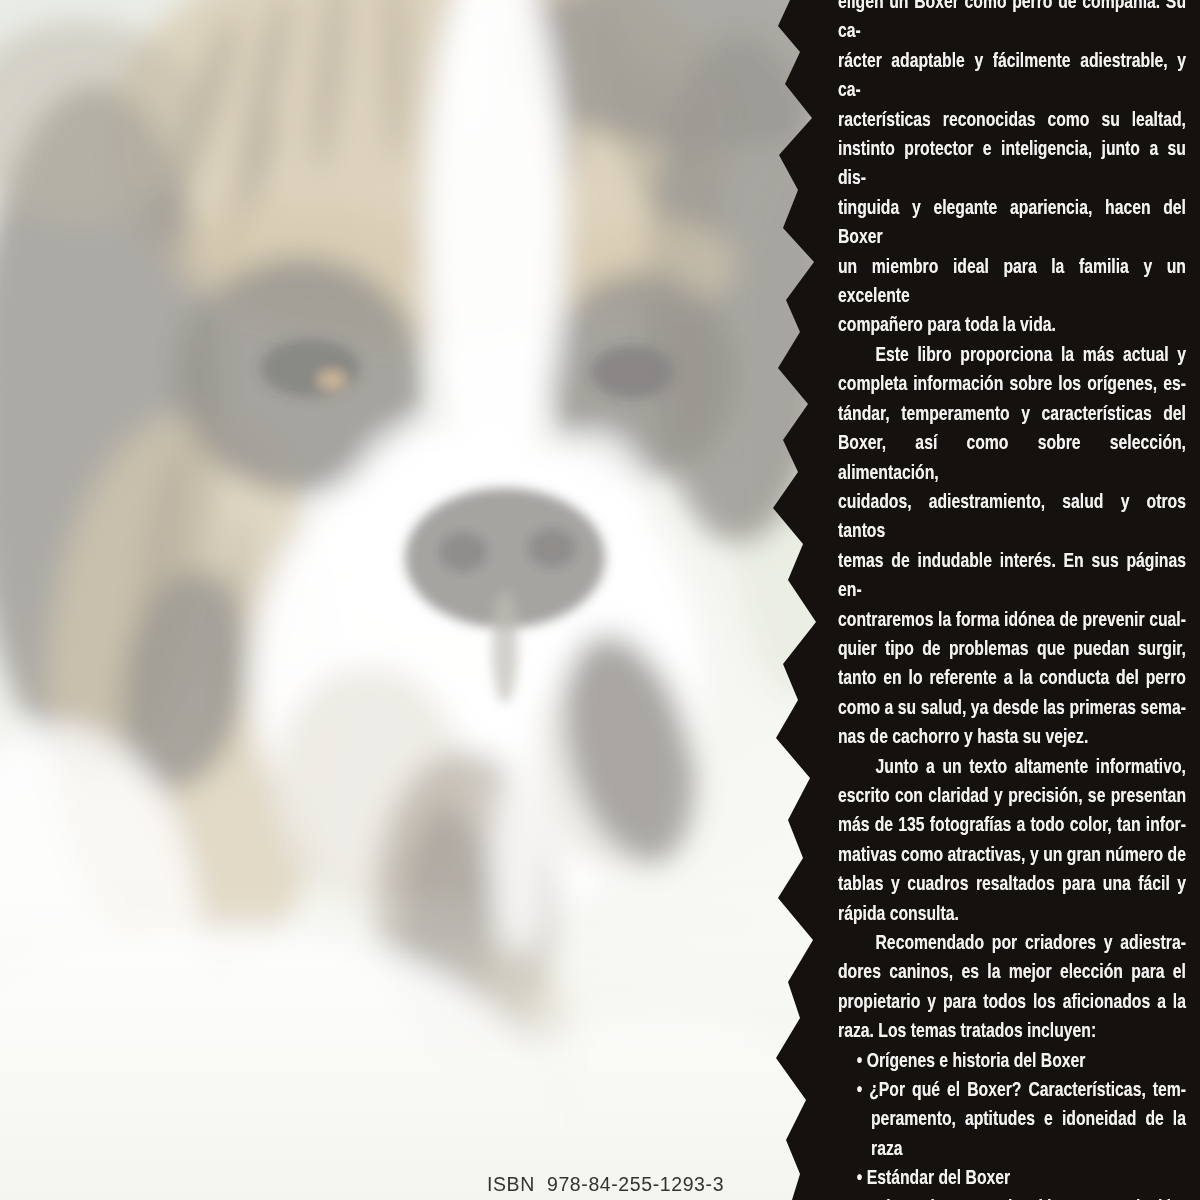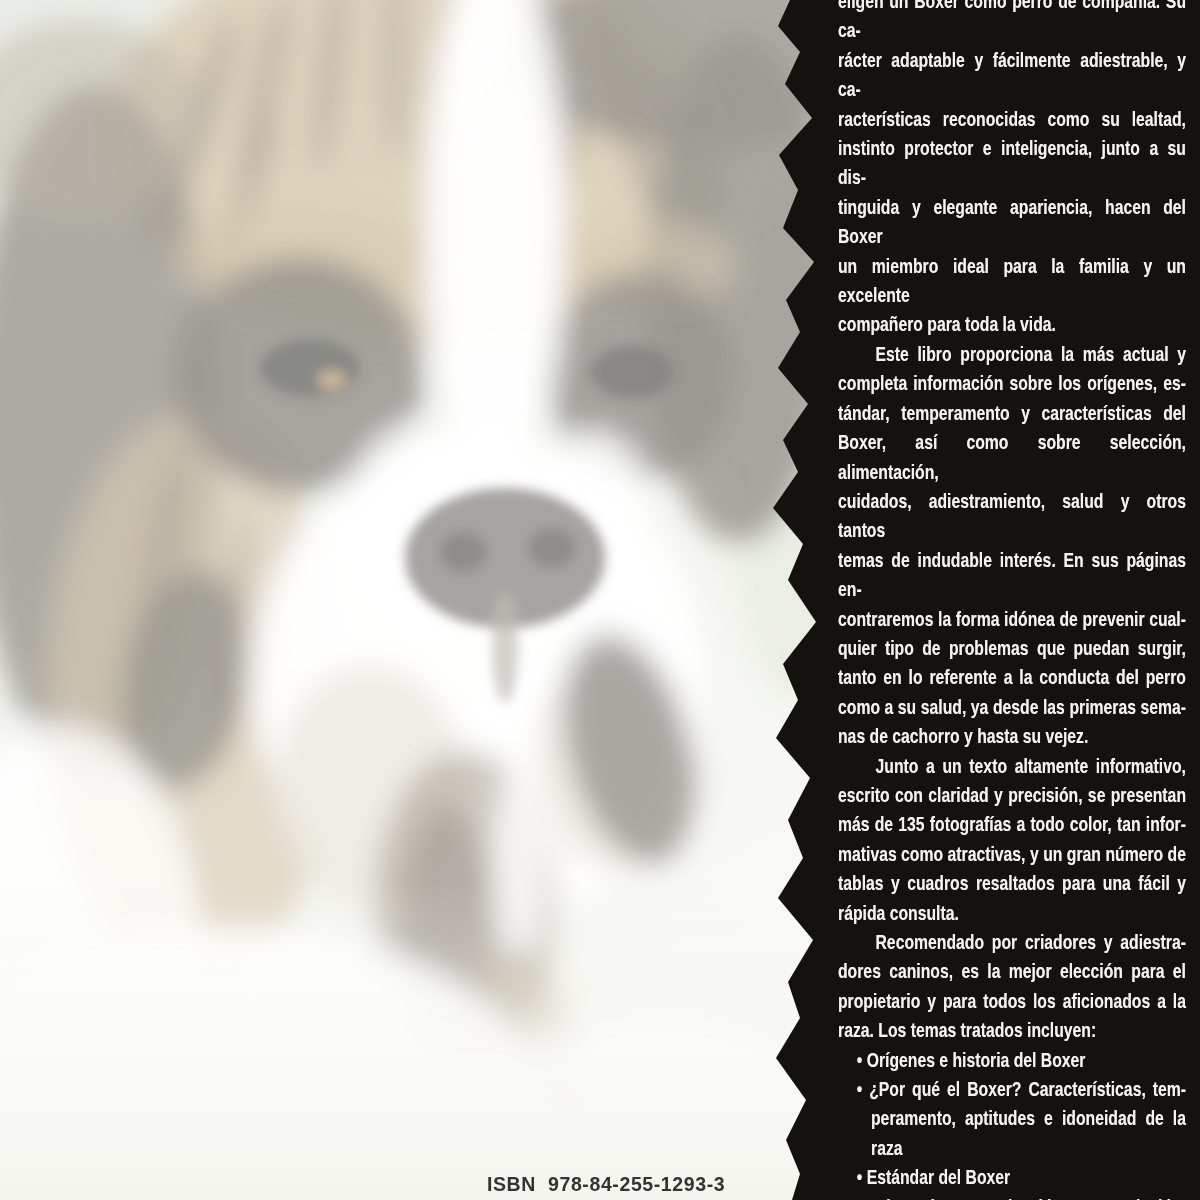--- a/index.html
+++ b/index.html
@@ -18,21 +18,21 @@
            1200px 1200px,1200px 0px);}
   #text-col{position:absolute;left:838px;top:-14px;width:464px;
             transform:scaleX(0.75);transform-origin:0 0;
             color:#f4f3ef;font-weight:700;font-size:21px;line-height:29.4px;
             text-shadow:0 0 .6px rgba(255,255,255,.55);}
   .tl{white-space:normal;}
   .just{text-align:justify;text-align-last:justify;}
   .indent{text-indent:50px;}
   .b-first{padding-left:44px;text-indent:-19px;}
   .b-cont{padding-left:44px;}
-  #isbn{position:absolute;left:487px;top:1173px;color:#333331;font-weight:700;
+  #isbn{position:absolute;left:487px;top:1173px;color:#333331;font-weight:400;
         font-size:19.5px;letter-spacing:.6px;white-space:pre;}
 </style>
 </head>
 <body>
 
 <div id="cover">
 
   <div id="photo-wrap">
     <svg width="830" height="1200" viewBox="0 0 830 1200" xmlns="http://www.w3.org/2000/svg">
       <defs>

